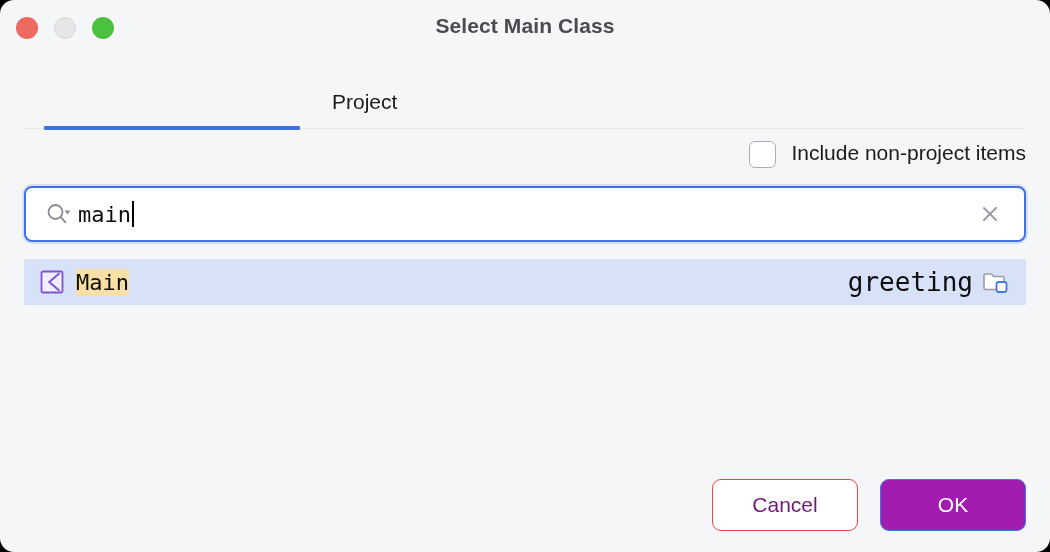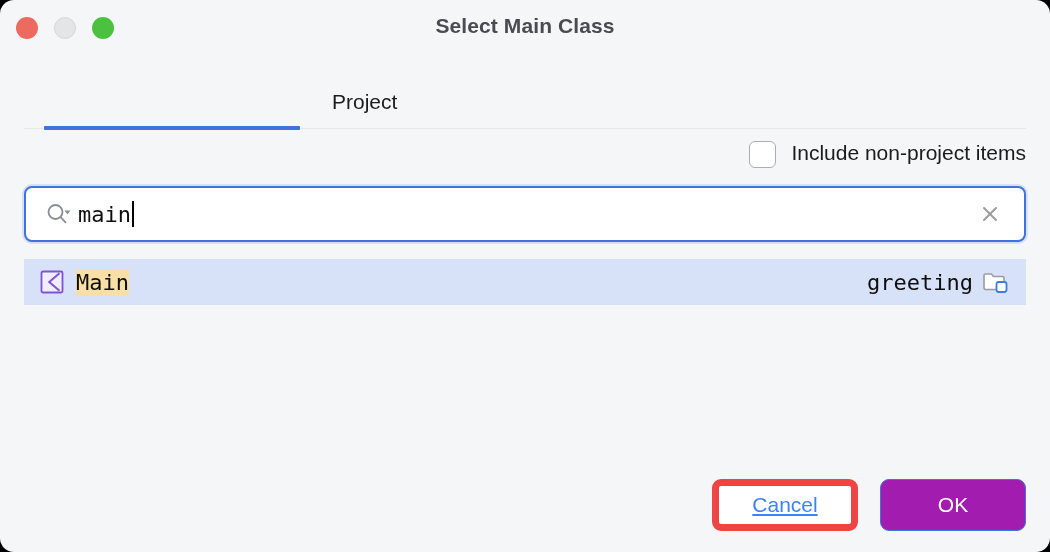--- a/index.html
+++ b/index.html
@@ -213,21 +213,21 @@
   }
   .result-right {
     margin-left: auto;
     display: flex;
     align-items: center;
     gap: 9px;
     padding-right: 18px;
   }
   .result-module {
     font-family: "DejaVu Sans Mono", monospace;
-    font-size: 22px;
+    font-size: 26px;
     color: #0e0e0f;
     white-space: pre;
   }
   .module-icon {
     width: 26px;
     height: 24px;
     flex: 0 0 auto;
     display: block;
   }
 
@@ -247,23 +247,22 @@
     box-sizing: border-box;
     display: flex;
     align-items: center;
     justify-content: center;
     cursor: default;
     user-select: none;
   }
   .btn-cancel {
     width: 146px;
     background: #ffffff;
-    border: 7px solid #ef4444;
-    color: #3b82f6;
-    text-decoration: underline;
+    border: 1px solid #ef4444;
+    color: #701a75;
   }
   .btn-ok {
     width: 146px;
     background: #a21caf;
     border: 1px solid #4072e0;
     color: #ffffff;
   }
 </style>
 </head>
 <body>

